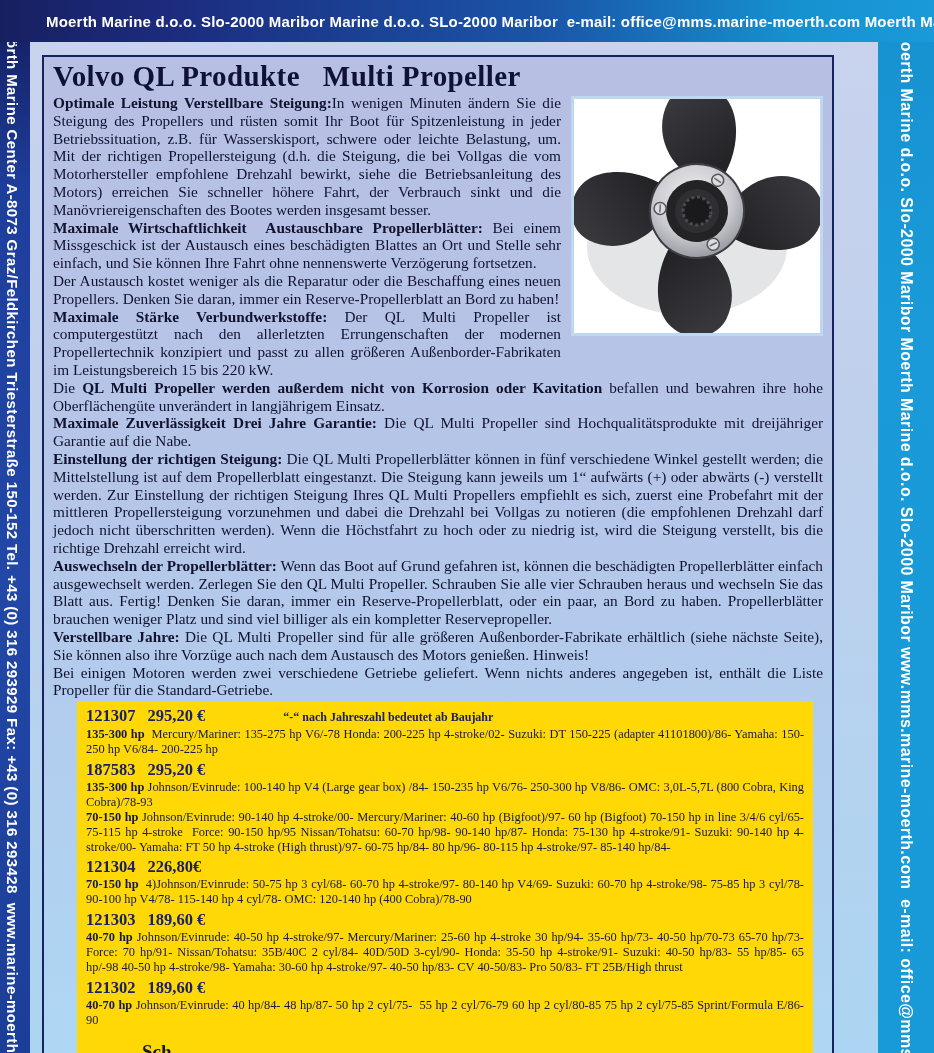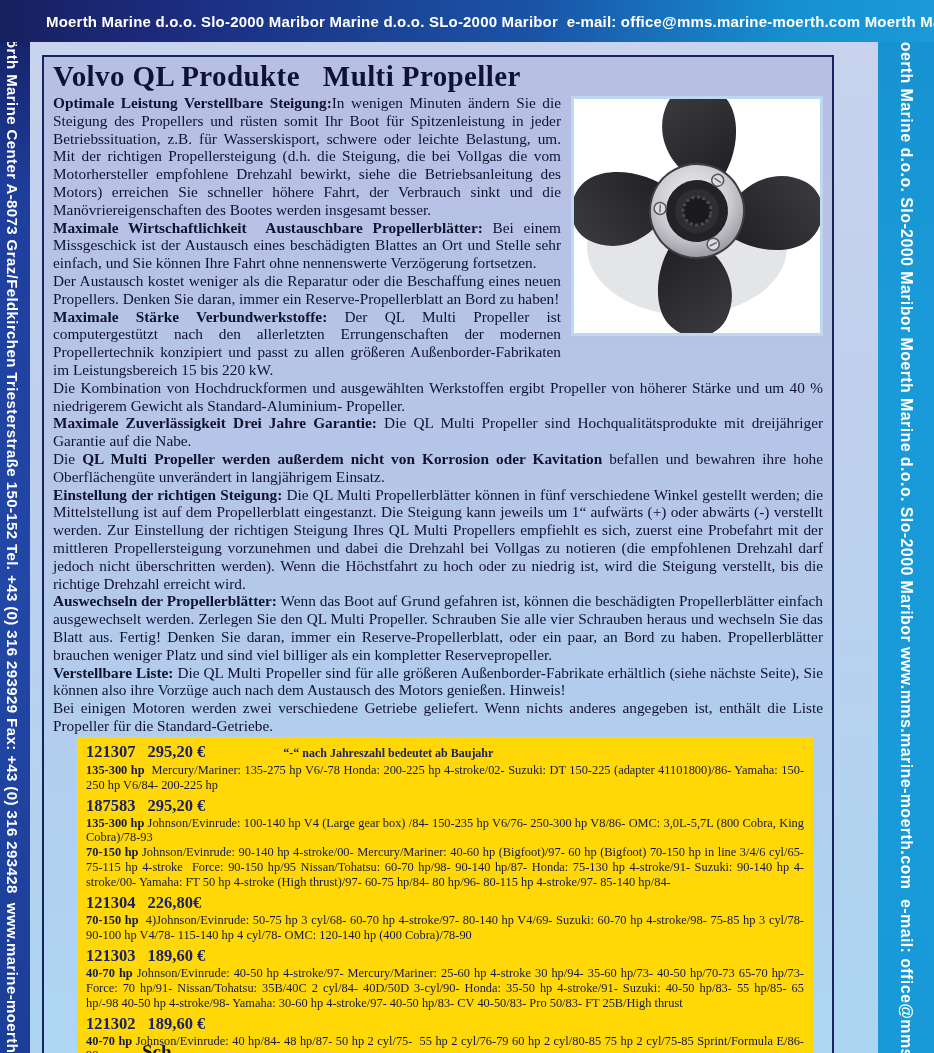--- a/index.html
+++ b/index.html
@@ -136,26 +136,25 @@
                 <line x1="-4" y1="-37" x2="4" y2="-37" stroke="#6a6a72" stroke-width="1.5"></line>
               </g>
           </g>
         </svg>
       </figure>
 
     <p class="para"><b>Optimale Leistung Verstellbare Steigung:</b>In wenigen Minuten ändern Sie die Steigung des Propellers und rüsten somit Ihr Boot für Spitzenleistung in jeder Betriebssituation, z.B. für Wasserskisport, schwere oder leichte Belastung, um. Mit der richtigen Propellersteigung (d.h. die Steigung, die bei Vollgas die vom Motorhersteller empfohlene Drehzahl bewirkt, siehe die Betriebsanleitung des Motors) erreichen Sie schneller höhere Fahrt, der Verbrauch sinkt und die Manövriereigenschaften des Bootes werden insgesamt besser.</p>
         <p class="para"><b>Maximale Wirtschaftlichkeit&nbsp; Austauschbare Propellerblätter:</b> Bei einem Missgeschick ist der Austausch eines beschädigten Blattes an Ort und Stelle sehr einfach, und Sie können Ihre Fahrt ohne nennenswerte Verzögerung fortsetzen.</p>
         <p class="para">Der Austausch kostet weniger als die Reparatur oder die Beschaffung eines neuen Propellers. Denken Sie daran, immer ein Reserve-Propellerblatt an Bord zu haben!</p>
         <p class="para"><b>Maximale Stärke Verbundwerkstoffe:</b> Der QL Multi Propeller ist computergestützt nach den allerletzten Errungenschaften der modernen Propellertechnik konzipiert und passt zu allen größeren Außenborder-Fabrikaten im Leistungsbereich 15 bis 220 kW.</p>
-        <p class="para">Die Kombination von Hochdruckformen und ausgewählten Werkstoffen ergibt Propeller von höherer Stärke und um 40 % niedrigerem Gewicht als Standard-Aluminium- Propeller.</p>
+        <p class="para">Die <b>QL Multi Propeller werden außerdem nicht von Korrosion oder Kavitation</b> befallen und bewahren ihre hohe Oberflächengüte unverändert in langjährigem Einsatz.</p>
         <p class="para"><b>Maximale Zuverlässigkeit Drei Jahre Garantie:</b> Die QL Multi Propeller sind Hochqualitätsprodukte mit dreijähriger Garantie auf die Nabe.</p>
-        <p class="para">Die <b>QL Multi Propeller werden außerdem nicht von Korrosion oder Kavitation</b> befallen und bewahren ihre hohe Oberflächengüte unverändert in langjährigem Einsatz.</p>
         <p class="para"><b>Einstellung der richtigen Steigung:</b> Die QL Multi Propellerblätter können in fünf verschiedene Winkel gestellt werden; die Mittelstellung ist auf dem Propellerblatt eingestanzt. Die Steigung kann jeweils um 1“ aufwärts (+) oder abwärts (-) verstellt werden. Zur Einstellung der richtigen Steigung Ihres QL Multi Propellers empfiehlt es sich, zuerst eine Probefahrt mit der mittleren Propellersteigung vorzunehmen und dabei die Drehzahl bei Vollgas zu notieren (die empfohlenen Drehzahl darf jedoch nicht überschritten werden). Wenn die Höchstfahrt zu hoch oder zu niedrig ist, wird die Steigung verstellt, bis die richtige Drehzahl erreicht wird.</p>
         <p class="para"><b>Auswechseln der Propellerblätter:</b> Wenn das Boot auf Grund gefahren ist, können die beschädigten Propellerblätter einfach ausgewechselt werden. Zerlegen Sie den QL Multi Propeller. Schrauben Sie alle vier Schrauben heraus und wechseln Sie das Blatt aus. Fertig! Denken Sie daran, immer ein Reserve-Propellerblatt, oder ein paar, an Bord zu haben. Propellerblätter brauchen weniger Platz und sind viel billiger als ein kompletter Reservepropeller.</p>
-        <p class="para"><b>Verstellbare Liste:</b> Die QL Multi Propeller sind für alle größeren Außenborder-Fabrikate erhältlich (siehe nächste Seite), Sie können also ihre Vorzüge auch nach dem Austausch des Motors genießen. Hinweis!</p>
+        <p class="para"><b>Verstellbare Jahre:</b> Die QL Multi Propeller sind für alle größeren Außenborder-Fabrikate erhältlich (siehe nächste Seite), Sie können also ihre Vorzüge auch nach dem Austausch des Motors genießen. Hinweis!</p>
         <p class="para">Bei einigen Motoren werden zwei verschiedene Getriebe geliefert. Wenn nichts anderes angegeben ist, enthält die Liste Propeller für die Standard-Getriebe.</p>
       </div>
 
     <div class="price-list">
 
     <div>
           <div class="prod-head"><span>121307</span><span class="prod-price">295,20 €</span><span class="prod-note">“-“ nach Jahreszahl bedeutet ab Baujahr</span></div>
           <div class="prod-detail"><b>135-300 hp</b>&nbsp; Mercury/Mariner: 135-275 hp V6/-78 Honda: 200-225 hp 4-stroke/02- Suzuki: DT 150-225 (adapter 41101800)/86- Yamaha: 150-250 hp V6/84- 200-225 hp</div>
         </div>
         <div>

